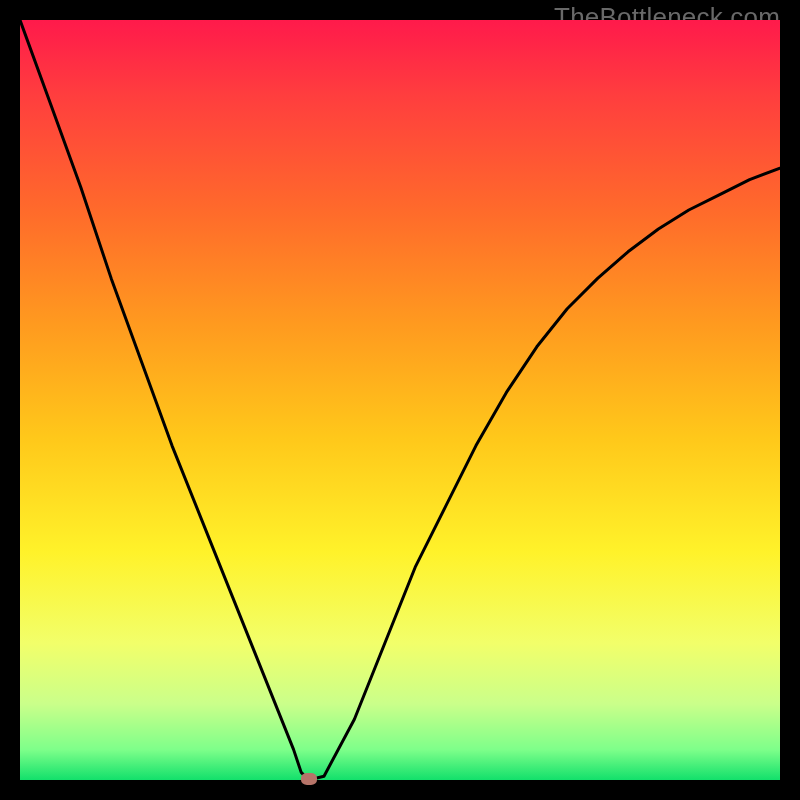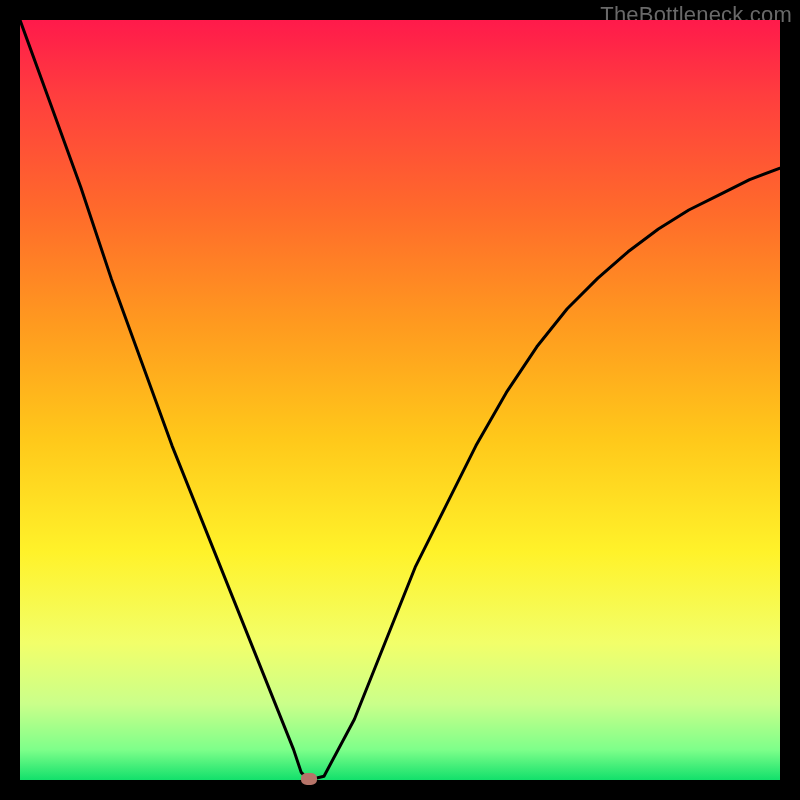--- a/index.html
+++ b/index.html
@@ -47,23 +47,23 @@
   .marker {
     position: absolute;
     width: 16px;
     height: 12px;
     border-radius: 6px / 5px;
     background: #b77469;
   }
   .watermark {
     position: absolute;
     top: 2px;
-    right: 8px;
+    right: 20px;
     color: #696969;
-    font-size: 22px;
+    font-size: 26px;
     font-weight: 500;
     letter-spacing: 0.2px;
     font-family: Arial, Helvetica, sans-serif;
   }
 </style>
 </head>
 <body>
 
 <div class="frame">
   <div class="watermark">TheBottleneck.com</div>

